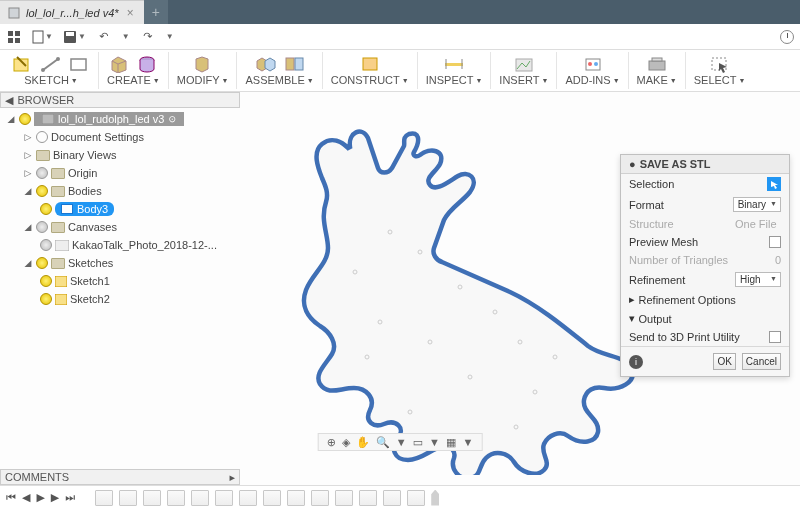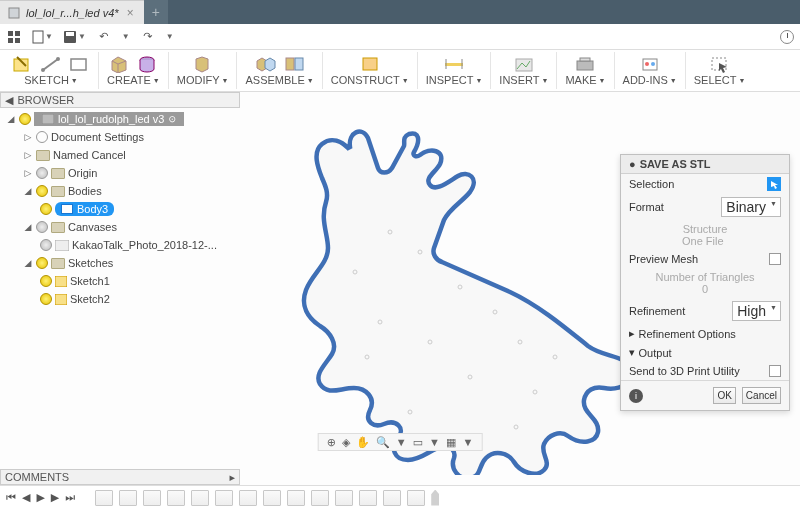--- a/index.html
+++ b/index.html
@@ -29,22 +29,22 @@
   .bulb.dim { background: radial-gradient(circle, #eee, #bbb); border-color: #999; }
   .folder { width: 14px; height: 11px; background: #d8d2b8; border: 1px solid #b0a97f; border-radius: 1px; }
   .gear { width: 12px; height: 12px; border: 1px solid #999; border-radius: 50%; }
   .rootpill { background: #9a9a9a; color: #fff; padding: 1px 8px; border-radius: 0; display: flex; align-items: center; gap: 4px; }
   .selected { background: #2196f3; color: #fff; padding: 1px 6px; display: flex; align-items: center; gap: 4px; border-radius: 6px; }
   .bodyicon { width: 12px; height: 10px; background: #fff; border: 1px solid #1976d2; }
   .canvas { position: absolute; inset: 0; }
   .dialog { position: absolute; right: 10px; top: 62px; width: 170px; background: #f6f6f6; border: 1px solid #c0c0c0; box-shadow: 0 2px 6px rgba(0,0,0,0.15); }
   .dhdr { background: #ececec; padding: 3px 8px; font-size: 10px; font-weight: 600; color: #444; display: flex; align-items: center; gap: 4px; border-bottom: 1px solid #d0d0d0; }
   .drow { display: flex; justify-content: space-between; align-items: center; padding: 3px 8px; font-size: 10px; color: #333; }
-  .drow.disabled { color: #aaa; flex-direction: column; }
-  .dselect { border: 1px solid #bbb; background: #fff; padding: 1px 14px 1px 4px; font-size: 14px; position: relative; min-width: 46px; }
+  .drow.disabled { color: #aaa; }
+  .dselect { border: 1px solid #bbb; background: #fff; padding: 1px 14px 1px 4px; font-size: 10px; position: relative; min-width: 46px; }
   .dselect::after { content: "▼"; font-size: 7px; position: absolute; right: 3px; top: 2px; color: #555; }
   .checkbox { width: 12px; height: 12px; border: 1px solid #999; background: #fff; }
   .dsection { padding: 3px 8px; font-size: 10px; color: #333; display: flex; align-items: center; gap: 4px; }
   .dbtns { display: flex; justify-content: flex-end; gap: 6px; padding: 6px 8px; border-top: 1px solid #d8d8d8; align-items: center; }
   .dbtn { border: 1px solid #b0b0b0; background: linear-gradient(#fdfdfd,#eaeaea); padding: 2px 3px; font-size: 10px; color: #333; cursor: pointer; }
   .info { width: 14px; height: 14px; border-radius: 50%; background: #555; color: #fff; font-size: 9px; display: flex; align-items: center; justify-content: center; margin-right: auto; }
   .selcursor { width: 14px; height: 14px; background: #2196f3; display: flex; align-items: center; justify-content: center; }
   .comments { position: absolute; left: 0; bottom: 24px; height: 16px; width: 240px; background: #f1f1f1; border: 1px solid #ccc; display: flex; align-items: center; padding: 0 4px; gap: 12px; font-size: 10px; color: #555; }
   .navctrls { position: absolute; bottom: 24px; left: 50%; transform: translateX(-50%); height: 18px; display: flex; align-items: center; gap: 6px; background: #f7f7f7; border: 1px solid #ddd; padding: 0 8px; }
   .navctrls span { font-size: 11px; color: #666; }
@@ -196,39 +196,39 @@
         </svg>
       </div>
     <div class="tlabel">
         <span>INSERT</span>
         <span class="tri">▼</span>
       </div>
   </div>
   <div class="tgroup">
     <div class="ticons">
         <svg class="ticon">
-          <rect x="3" y="6" width="16" height="9" fill="#bbb" stroke="#888"></rect>
-          <rect x="6" y="3" width="10" height="3" fill="#ddd" stroke="#888"></rect>
-        </svg>
-      </div>
-    <div class="tlabel">
-        <span>MAKE</span>
-        <span class="tri">▼</span>
-      </div>
-  </div>
-  <div class="tgroup">
-    <div class="ticons">
-        <svg class="ticon">
           <rect x="4" y="4" width="14" height="11" fill="none" stroke="#888"></rect>
           <circle cx="8" cy="9" r="2" fill="#e66"></circle>
           <circle cx="14" cy="9" r="2" fill="#6ae"></circle>
         </svg>
       </div>
     <div class="tlabel">
         <span>ADD-INS</span>
+        <span class="tri">▼</span>
+      </div>
+  </div>
+  <div class="tgroup">
+    <div class="ticons">
+        <svg class="ticon">
+          <rect x="3" y="6" width="16" height="9" fill="#bbb" stroke="#888"></rect>
+          <rect x="6" y="3" width="10" height="3" fill="#ddd" stroke="#888"></rect>
+        </svg>
+      </div>
+    <div class="tlabel">
+        <span>MAKE</span>
         <span class="tri">▼</span>
       </div>
   </div>
   <div class="tgroup">
     <div class="ticons">
         <svg class="ticon">
           <rect x="3" y="3" width="14" height="12" fill="none" stroke="#888" stroke-dasharray="2"></rect>
           <path d="M10 8 L18 12 L14 13 L16 17 L14 18 L12 14 L10 16 Z" fill="#555"></path>
         </svg>
       </div>
@@ -261,21 +261,21 @@
     <div class="node">
         <span class="indent"></span>
         <span class="expander">▷</span>
         <span class="gear"></span>
         <span>Document Settings</span>
       </div>
     <div class="node">
         <span class="indent"></span>
         <span class="expander">▷</span>
         <span class="folder"></span>
-        <span>Named Cancel</span>
+        <span>Binary Views</span>
       </div>
     <div class="node">
         <span class="indent"></span>
         <span class="expander">▷</span>
         <span class="bulb dim"></span>
         <span class="folder"></span>
         <span>Origin</span>
       </div>
     <div class="node">
         <span class="indent"></span>

